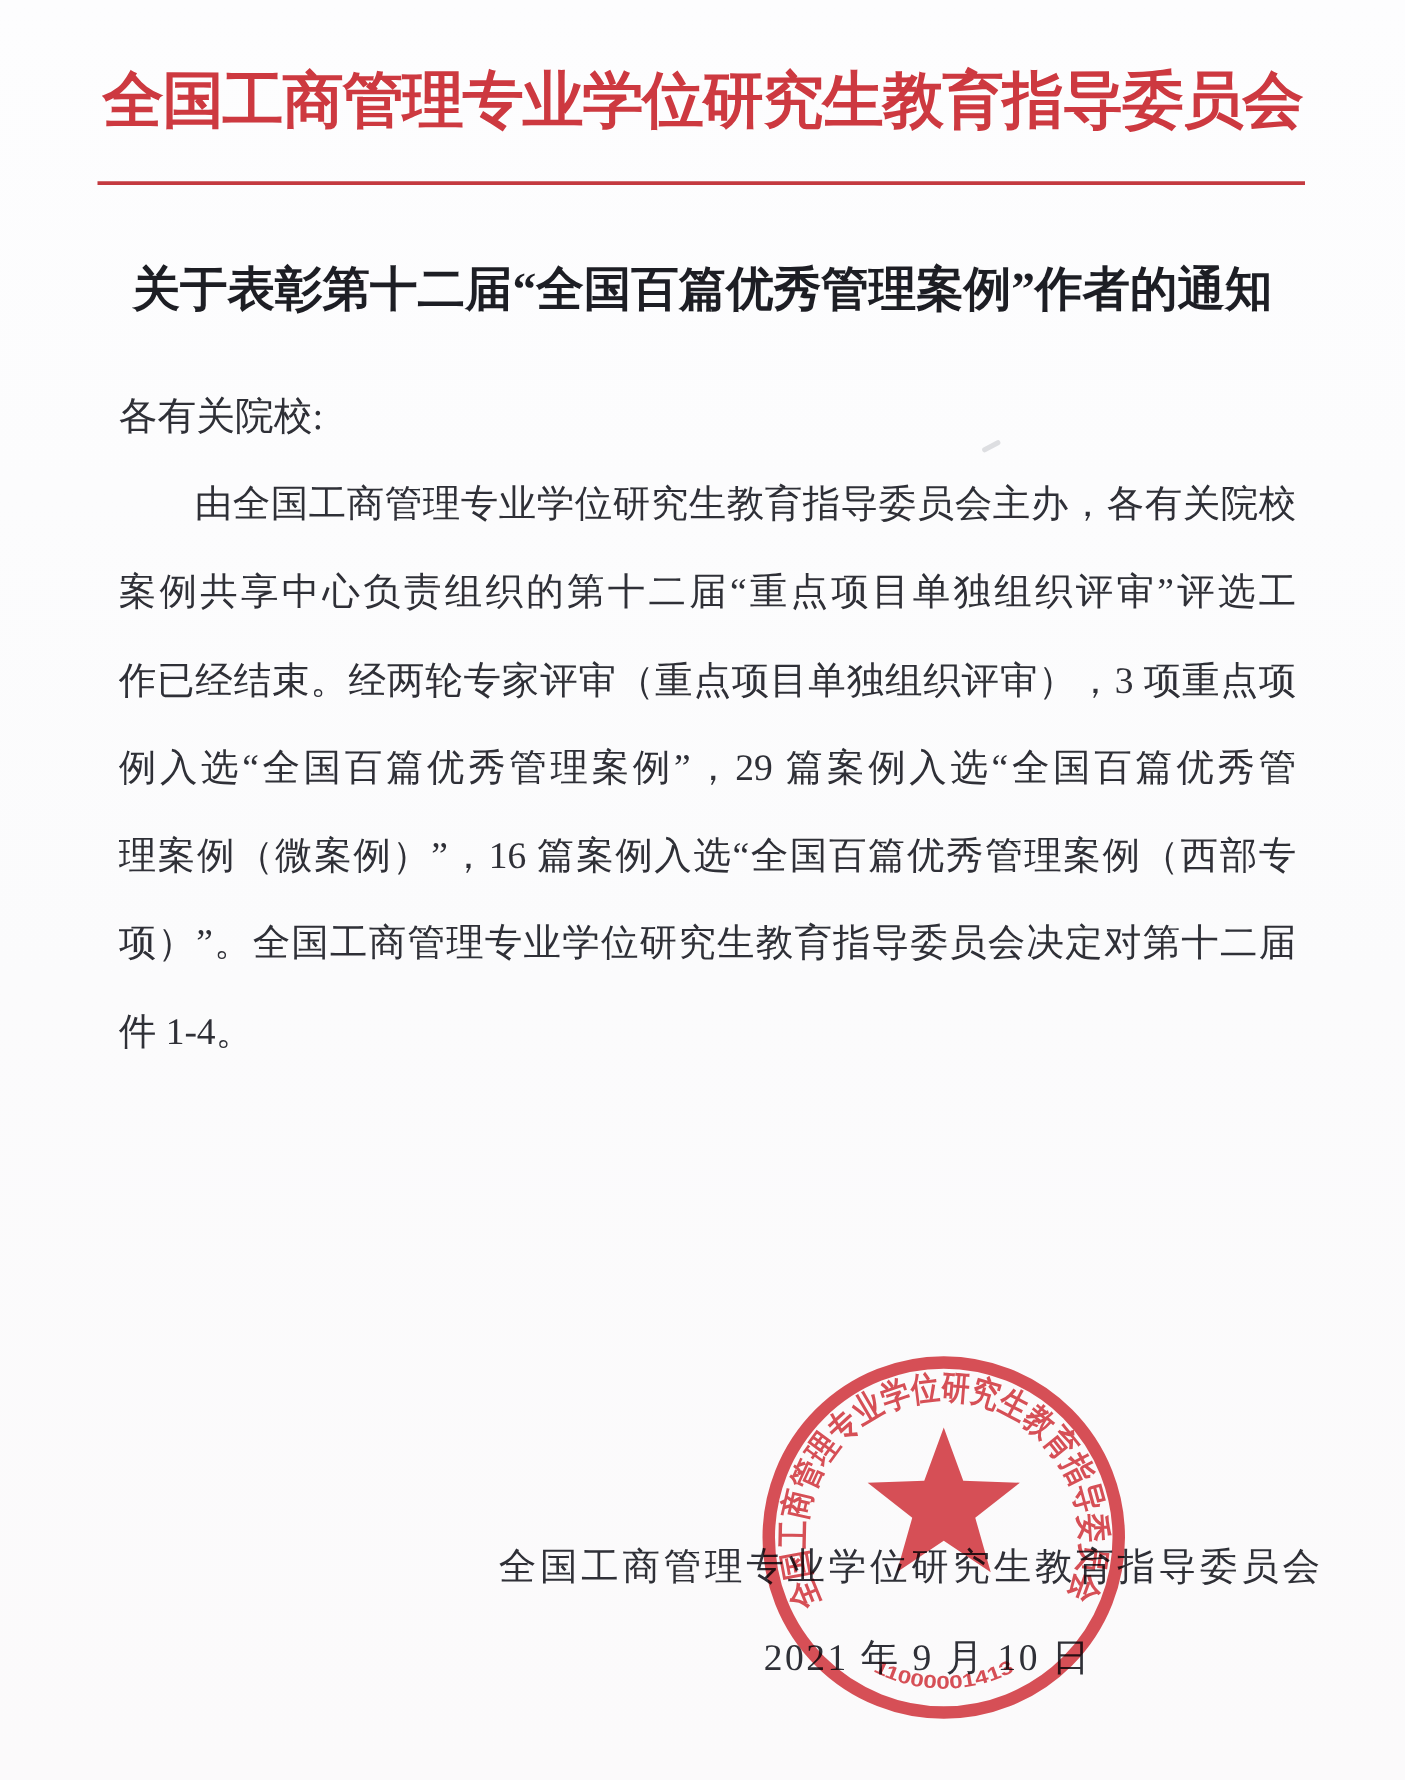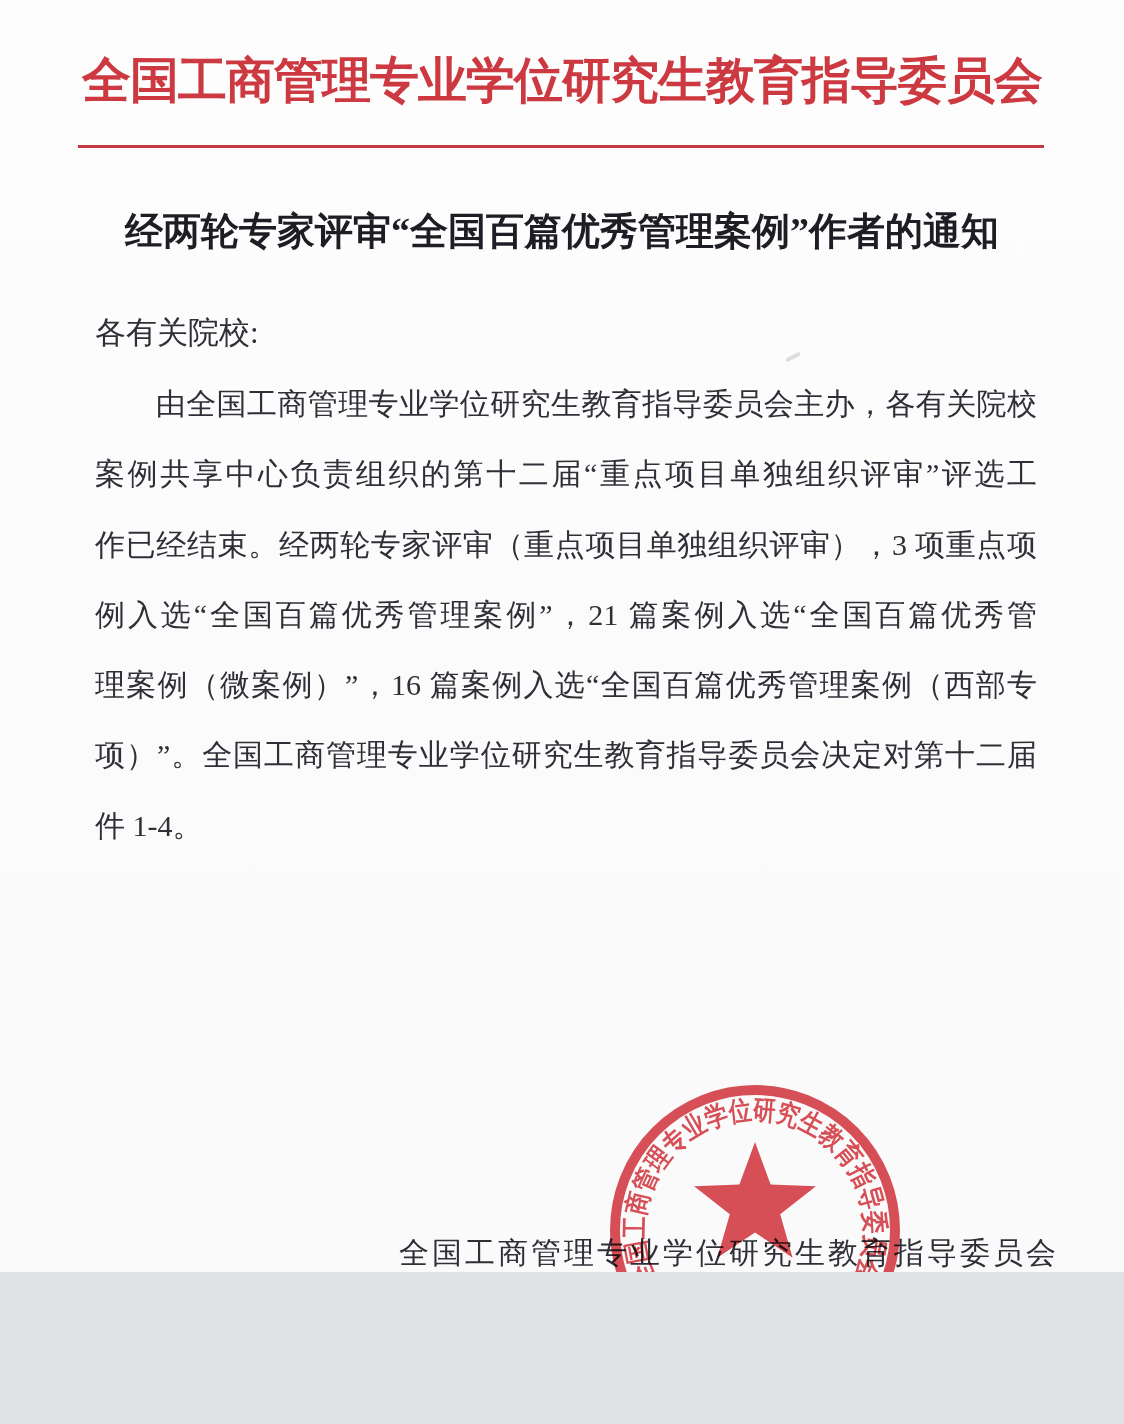--- a/index.html
+++ b/index.html
@@ -1,19 +1,19 @@
 <!DOCTYPE html>
 <html><head>
 <meta charset="utf-8">
 <style>
   html, body { margin: 0; padding: 0; background: #dfe1e4; }
   .page {
     position: relative;
     width: 1124px;
-    height: 1272px;
+    height: 1424px;
     margin: 0 auto;
     background: linear-gradient(180deg, #fdfdfe 0%, #fbfbfc 55%, #fbfafb 100%);
     font-family: "Liberation Serif", serif;
     overflow: hidden;
     text-decoration: underline;
   }
 
   
   .letterhead-title {
     position: absolute;
@@ -122,36 +122,36 @@
 </style>
 </head>
 <body>
 
 <div class="page">
 
   <div class="letterhead-title">全国工商管理专业学位研究生教育指导委员会</div>
 
   <div class="letterhead-rule"></div>
 
-  <div class="doc-title">经两轮专家评审“全国百篇优秀管理案例”作者的通知</div>
+  <div class="doc-title">关于表彰第十二届“全国百篇优秀管理案例”作者的通知</div>
 
   <div class="salutation">各有关院校:</div>
 
   <div class="scan-artifact"></div>
 
   <div class="body-lines">
 
       <div class="line">　　由全国工商管理专业学位研究生教育指导委员会主办，各有关院校</div>
 
       <div class="line">案例共享中心负责组织的第十二届“重点项目单独组织评审”评选工</div>
 
       <div class="line">作已经结束。经两轮专家评审（重点项目单独组织评审），3 项重点项</div>
 
 
-      <div class="line">例入选“全国百篇优秀管理案例”，21 篇案例入选“全国百篇优秀管</div>
+      <div class="line">例入选“全国百篇优秀管理案例”，29 篇案例入选“全国百篇优秀管</div>
 
       <div class="line">理案例（微案例）”，16 篇案例入选“全国百篇优秀管理案例（西部专</div>
 
       <div class="line">项）”。全国工商管理专业学位研究生教育指导委员会决定对第十二届</div>
 
 
       <div class="line">件 1-4。</div>
     </div>
 
   <div class="signature-org">全国工商管理专业学位研究生教育指导委员会</div>

